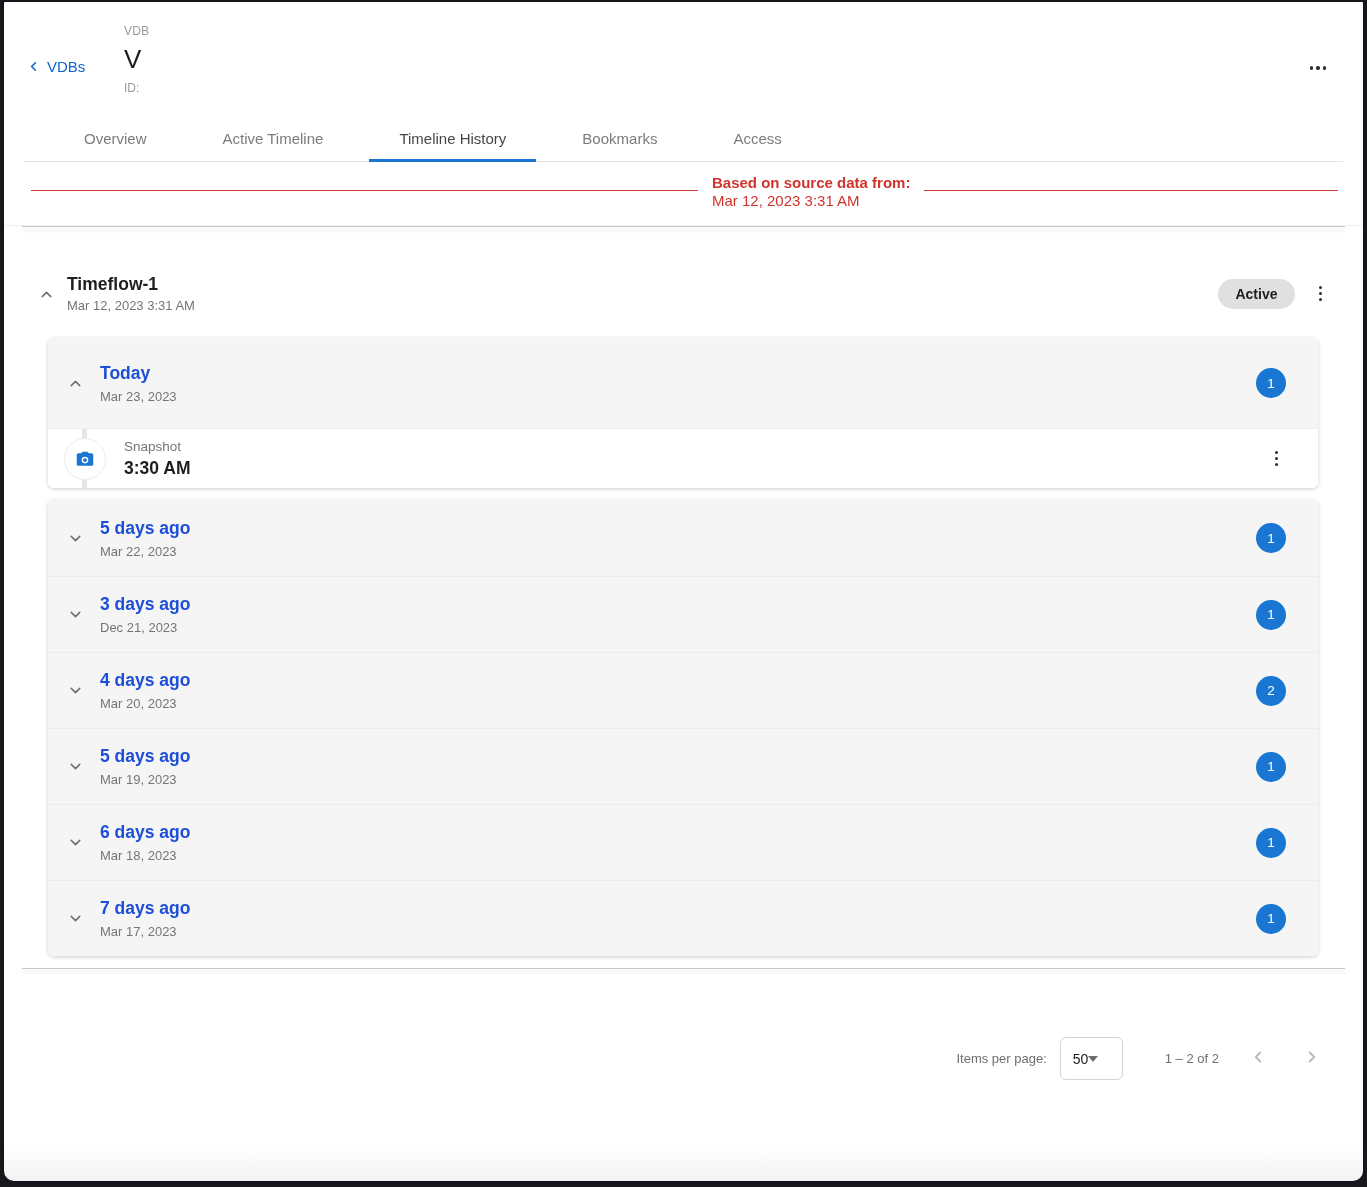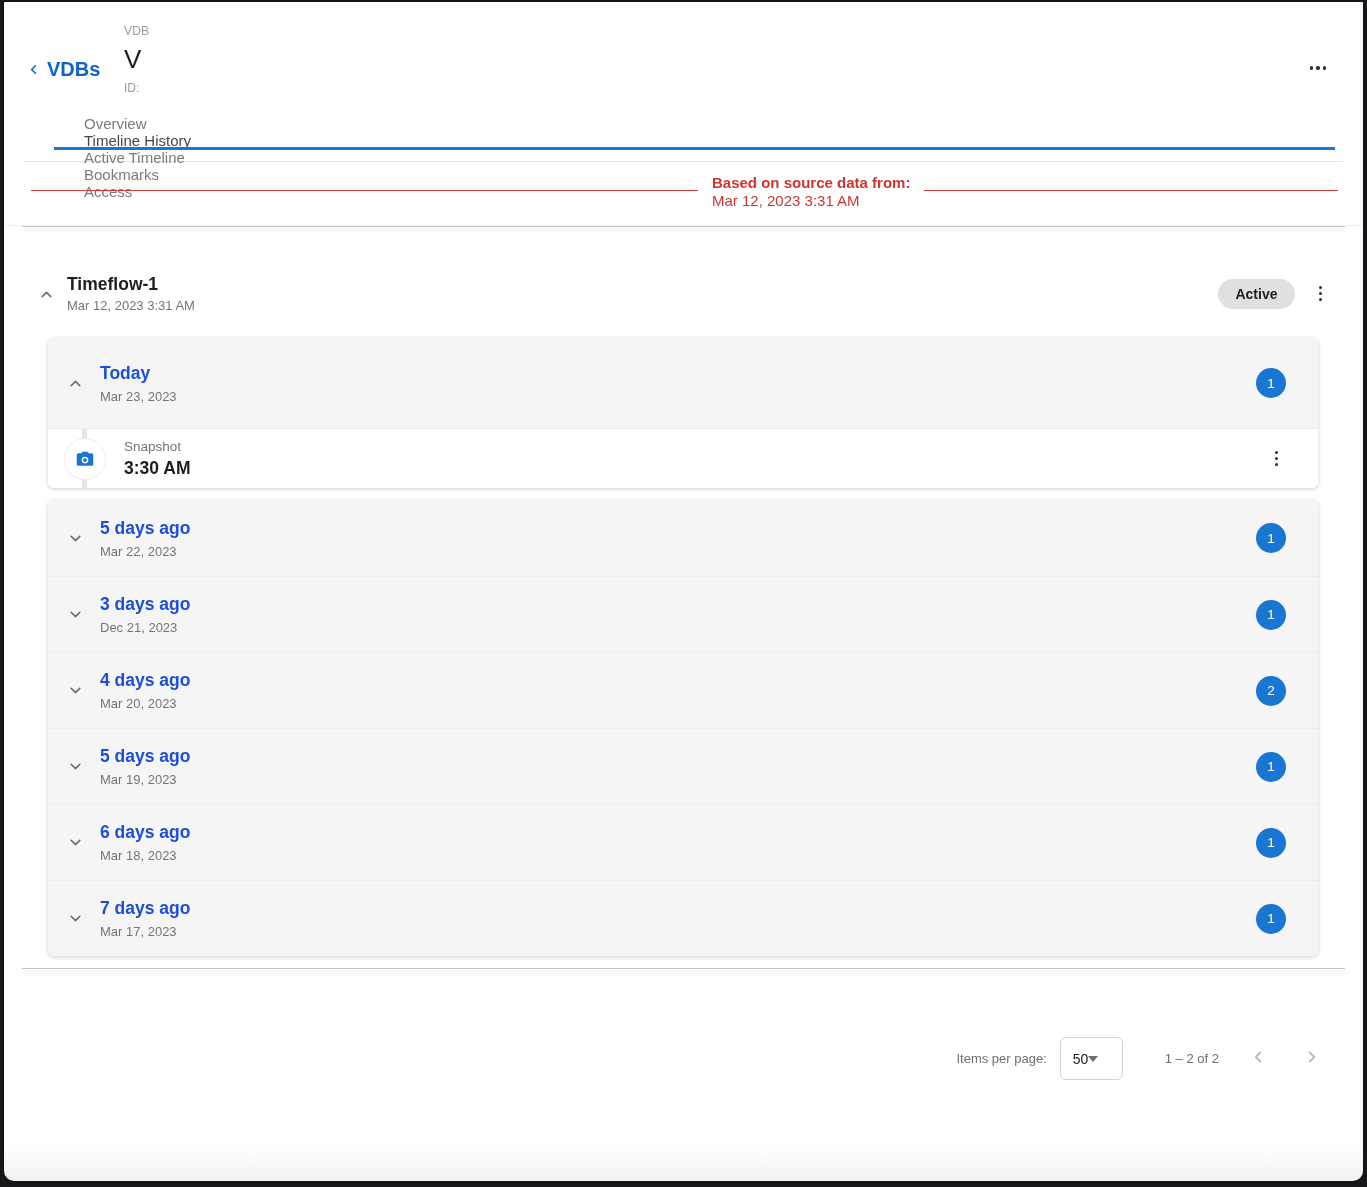--- a/index.html
+++ b/index.html
@@ -5,29 +5,29 @@
   html,body{margin:0;padding:0;background:#17171c;font-family:"Liberation Sans",sans-serif;}
   *{box-sizing:border-box;}
   .frame{
     width:1363px;height:1183px;margin:0 auto;background:#fff;
     border:2px solid #14141a;border-radius:3px 3px 12px 12px;overflow:hidden;position:relative;
     background:linear-gradient(#ffffff 0 97%, #f2f2f3 100%);
   }
   
   .hdr{position:relative;height:113px;}
   .back-link{position:absolute;left:22px;top:56px;display:flex;align-items:center;gap:6px;cursor:pointer;}
-  .back-link .lbl{color:#0f62d0;font-size:20px;font-weight:bold;}
+  .back-link .lbl{color:#0f62d0;font-size:15px;}
   .title-block{position:absolute;left:120px;top:22px;}
   .eyebrow{font-size:12px;color:#9b9b9b;letter-spacing:.2px;}
   .vdb-title{font-size:26px;color:#1d1d1d;margin:7px 0 8px 0;line-height:28px;}
   .id-line{font-size:12px;color:#9b9b9b;}
   .more-btn{position:absolute;right:33px;top:58px;display:flex;gap:3px;padding:6px 4px;cursor:pointer;}
   .more-btn i{width:3.5px;height:3.5px;border-radius:50%;background:#2e2e2e;display:block;}
   
-  .tabbar{display:flex;align-items:stretch;height:47px;margin:0 20px;border-bottom:1px solid #e4e4e4;padding-left:22px;flex-direction:column;}
+  .tabbar{display:flex;align-items:stretch;height:47px;margin:0 20px;border-bottom:1px solid #e4e4e4;padding-left:22px;}
   .tab{display:flex;align-items:center;padding:0 38px;font-size:15px;color:#7b7b7b;position:relative;cursor:pointer;}
   .tab.active{color:#474747;}
   .tab.active::after{content:"";position:absolute;left:8px;right:8px;bottom:-1px;height:3px;background:#1976d2;}
   
   .banner{position:relative;height:64px;border-bottom:1px solid #efefef;}
   .banner-line{position:absolute;left:27px;right:25px;top:28px;height:1px;background:#cf3b34;}
   .banner-text{position:absolute;left:694px;top:12px;background:#fff;padding:0 14px;line-height:18px;}
   .banner-text .b1{color:#d0342e;font-weight:bold;font-size:15px;}
   .banner-text .b2{color:#d0342e;font-size:15px;}
   
@@ -88,22 +88,22 @@
     </div>
     <div class="more-btn">
         <i></i>
         <i></i>
         <i></i>
       </div>
   </div>
 
   <div class="tabbar">
     <div class="tab">Overview</div>
+    <div class="tab">Active Timeline</div>
     <div class="tab active">Timeline History</div>
-    <div class="tab">Active Timeline</div>
     <div class="tab">Bookmarks</div>
     <div class="tab">Access</div>
   </div>
 
   <div class="banner">
     <div class="banner-line"></div>
     <div class="banner-text">
       <div class="b1">Based on source data from:</div>
       <div class="b2">Mar 12, 2023 3:31 AM</div>
     </div>

